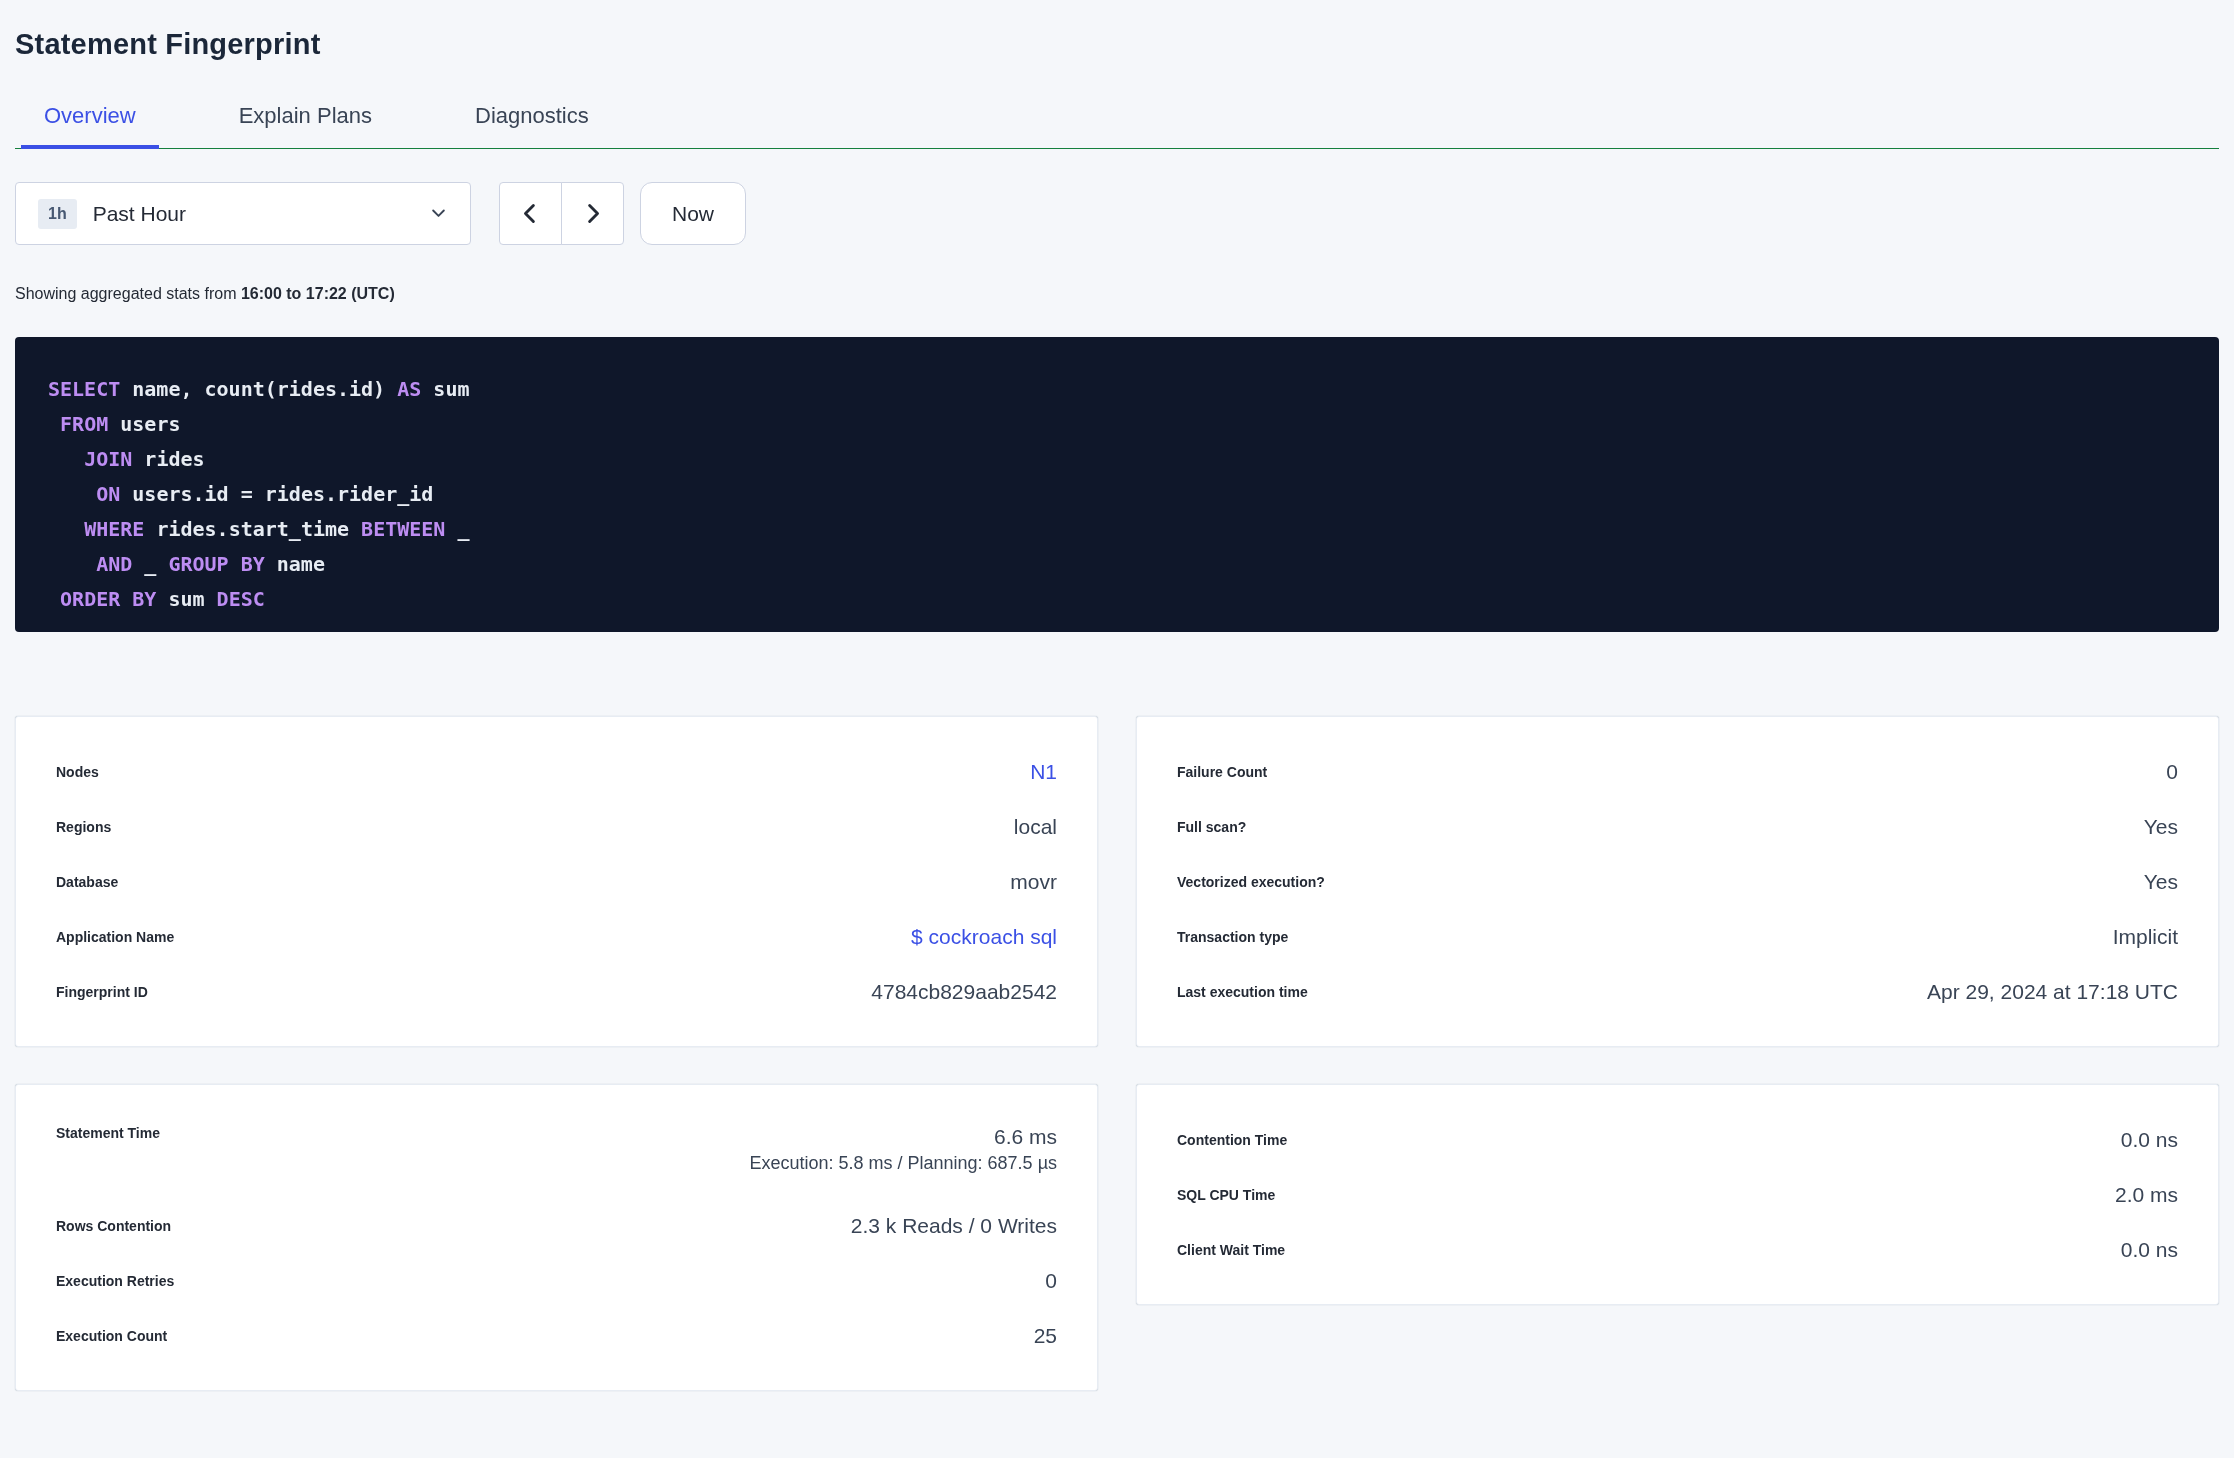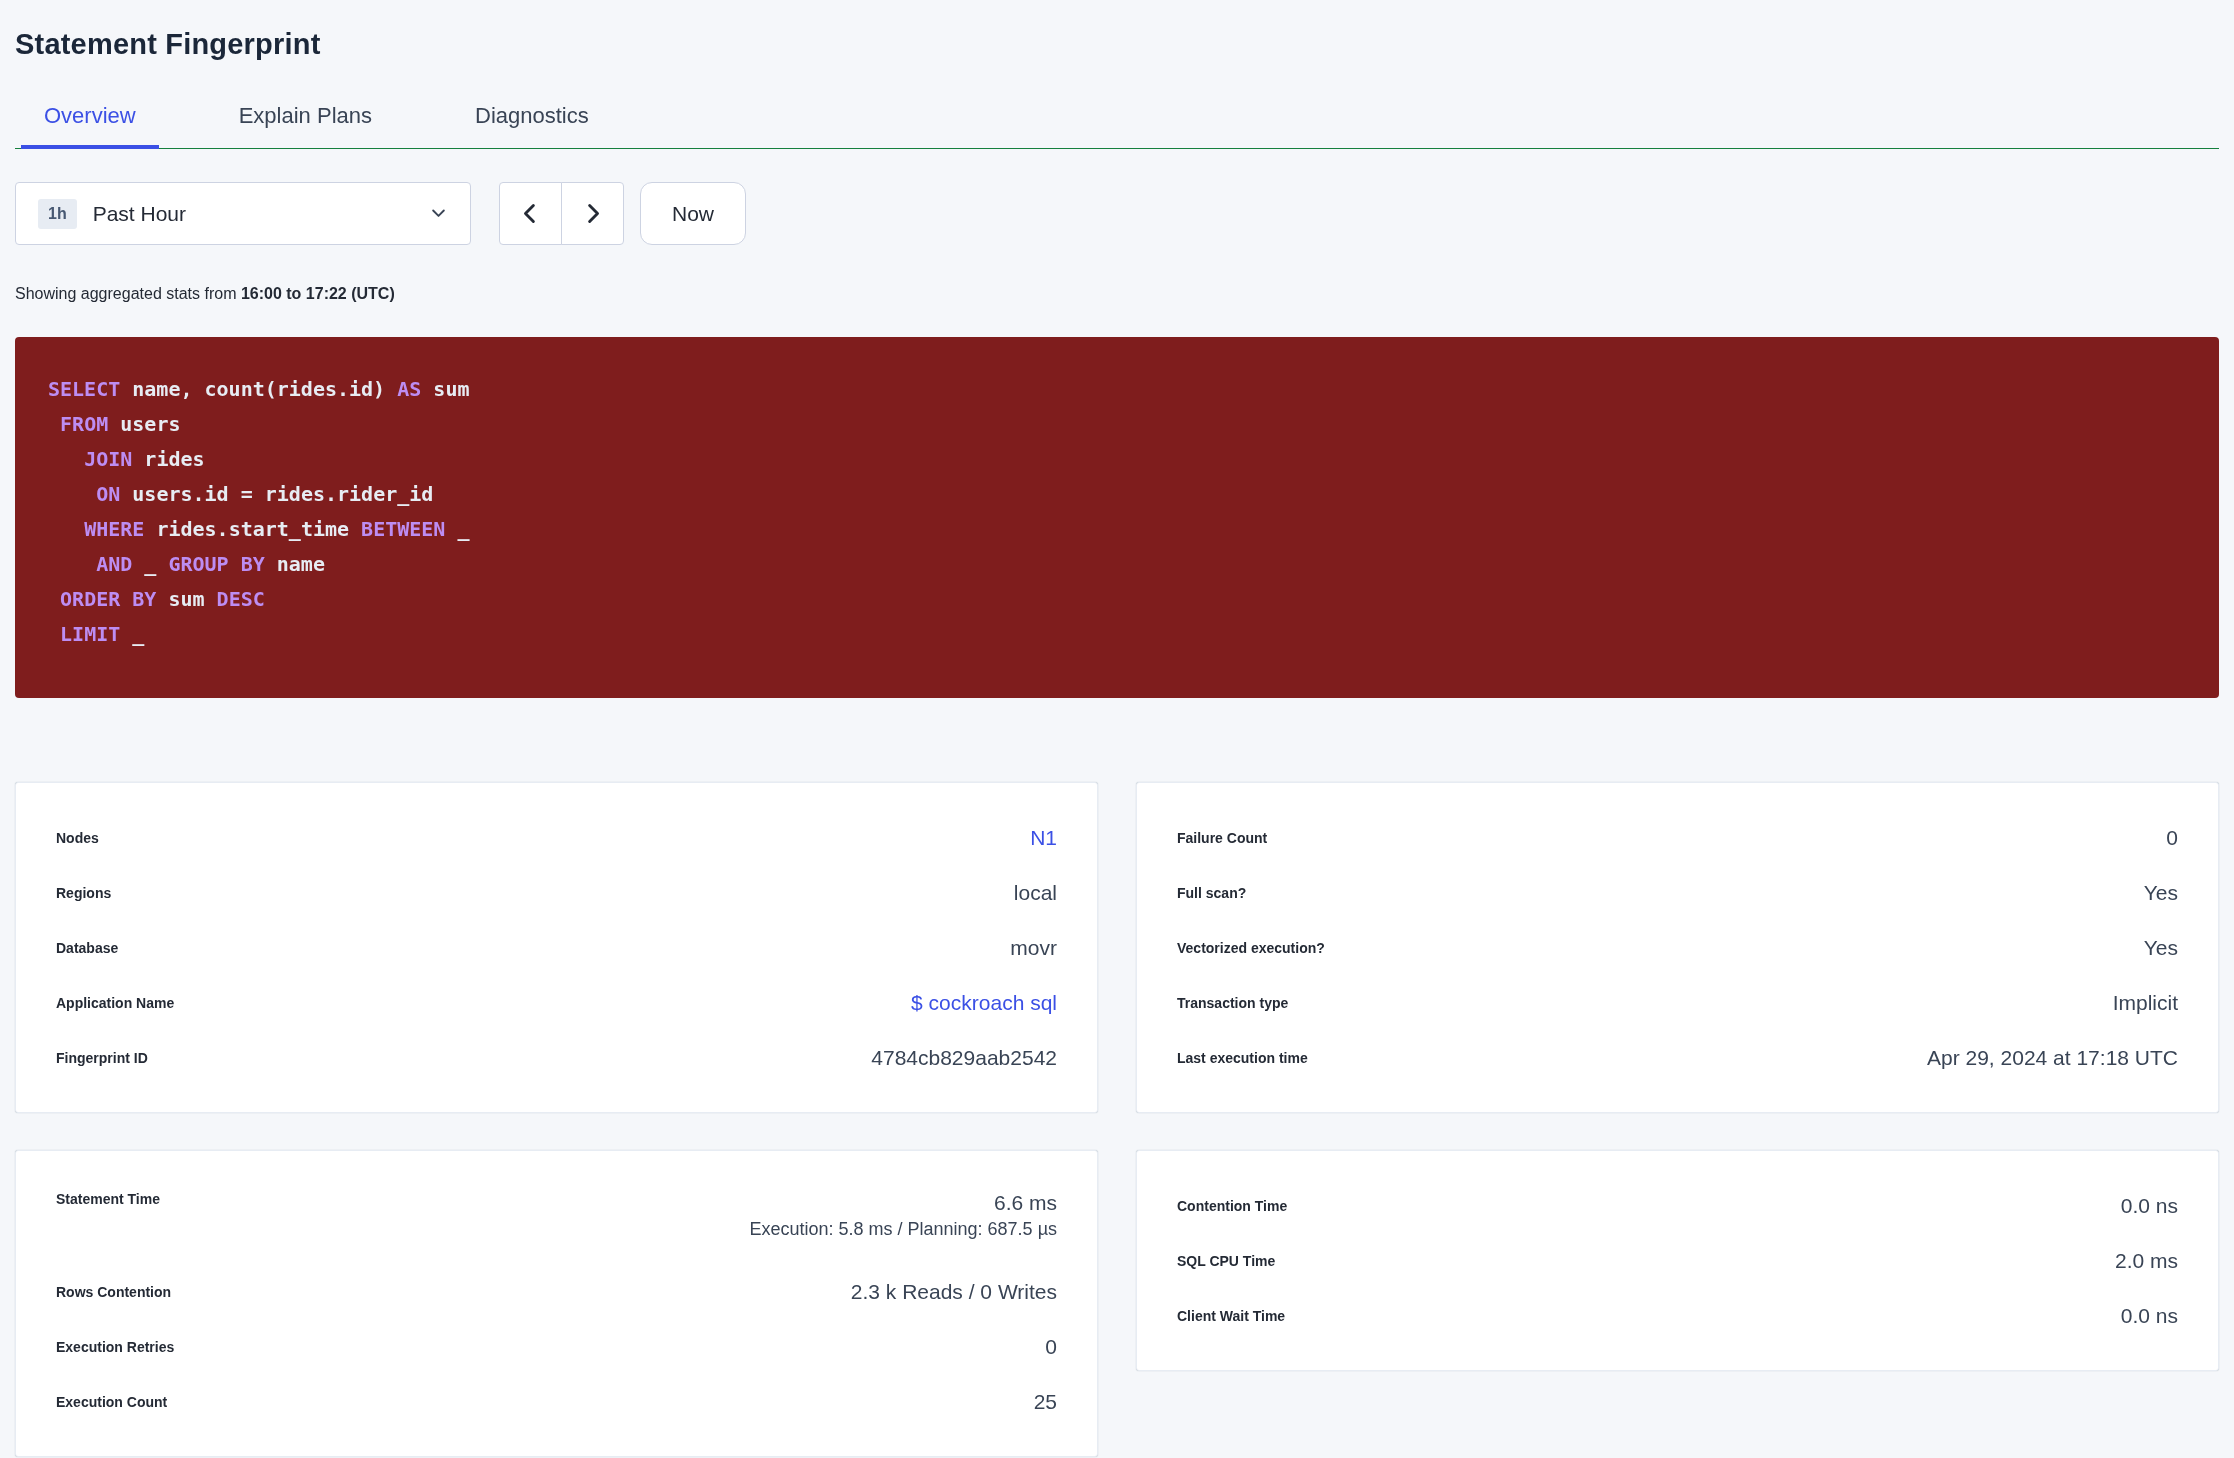--- a/index.html
+++ b/index.html
@@ -95,23 +95,23 @@
     cursor: pointer;
   }
 
   
   .stats-line { margin-top: 40px; font-size: 16px; color: #242a35; }
   .stats-line .bold { font-weight: 700; }
 
   
   .sql-box {
     margin-top: 34px;
-    background: #7f1d1d;
+    background: #0f172a;
     border-radius: 4px;
-    padding: 35px 33px 46px;
+    padding: 35px 33px 15px;
   }
   .sql-line {
     font-family: "DejaVu Sans Mono", monospace;
     font-size: 20px;
     line-height: 35px;
     color: #e7ecf3;
     font-weight: 600;
     white-space: pre;
   }
   .sql-line .kw { color: #bd8df2; }
@@ -194,21 +194,20 @@
 
   <div class="sql-box">
     <div>
         <div class="sql-line"><span class="kw">SELECT</span><span> name, count(rides.id) </span><span class="kw">AS</span><span> sum</span></div>
         <div class="sql-line"><span> </span><span class="kw">FROM</span><span> users</span></div>
         <div class="sql-line"><span>   </span><span class="kw">JOIN</span><span> rides</span></div>
         <div class="sql-line"><span>    </span><span class="kw">ON</span><span> users.id = rides.rider_id</span></div>
         <div class="sql-line"><span>   </span><span class="kw">WHERE</span><span> rides.start_time </span><span class="kw">BETWEEN</span><span> _</span></div>
         <div class="sql-line"><span>    </span><span class="kw">AND</span><span> _ </span><span class="kw">GROUP BY</span><span> name</span></div>
         <div class="sql-line"><span> </span><span class="kw">ORDER BY</span><span> sum </span><span class="kw">DESC</span></div>
-        <div class="sql-line"><span> </span><span class="kw">LIMIT</span><span> _</span></div>
       </div>
   </div>
 
   <div class="cards-grid">
     <div class="card">
       <div>
           <div class="stat-row">
             <span class="stat-label">Nodes</span>
             <span class="stat-value-wrap">
               <span class="stat-value link">N1</span>

